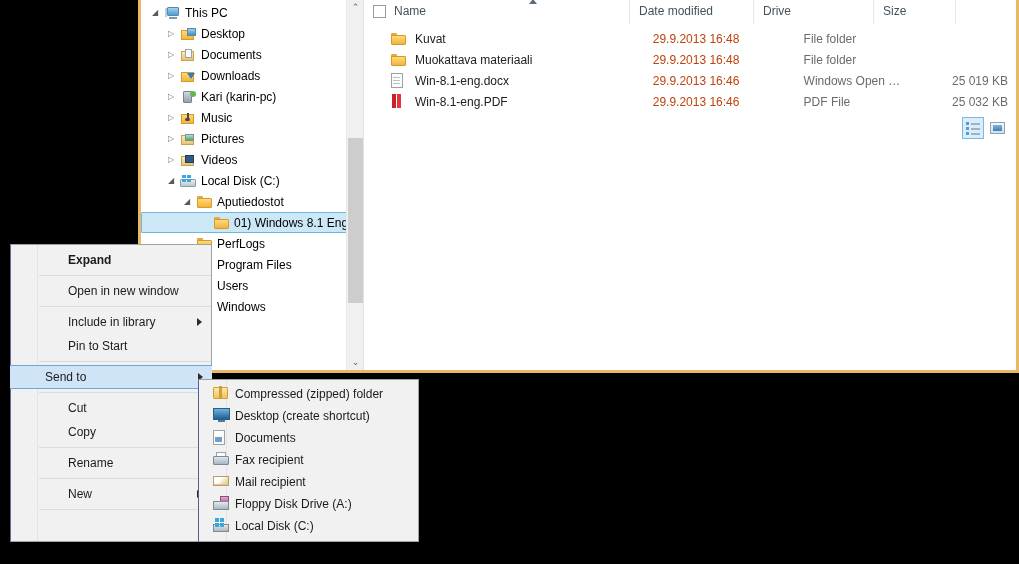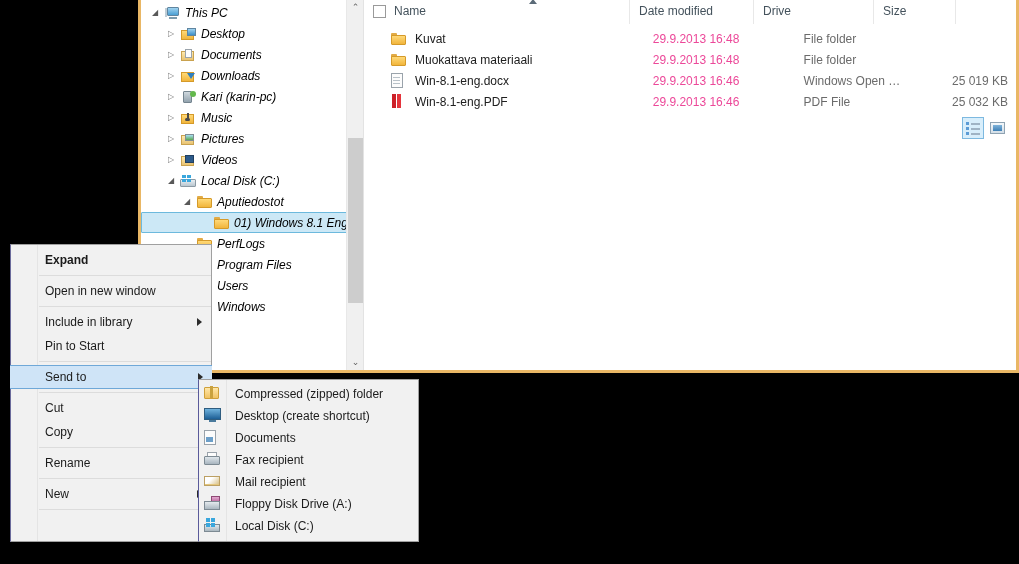--- a/index.html
+++ b/index.html
@@ -73,21 +73,21 @@
     color: #7a7a7a;
   }
   .tree-row .chev.open { color: #595959; }
   .tree-row .ticon {
     width: 18px;
     flex: 0 0 18px;
     display: flex;
     align-items: center;
     justify-content: center;
   }
-  .tree-row .tlabel { padding-left: 4px; font-style: italic; }
+  .tree-row .tlabel { padding-left: 4px; }
   .tree-row.selected {
     background: #cce8f6;
     border: 1px solid #6cb9dd;
     margin-right: 10px;
     border-radius: 1px;
   }
 
   
   .ic { display: inline-block; position: relative; }
   .ic-pc { width: 15px; height: 12px; }
@@ -236,21 +236,21 @@
     height: 21px;
     display: flex;
     align-items: center;
     font-size: 12px;
     color: #202020;
     gap: 39px;
   }
   .fr-name { width: 266px; display: flex; align-items: center; padding-left: 27px; }
   .fr-name .fic { width: 18px; flex: 0 0 18px; display: flex; align-items: center; }
   .fr-name .ftxt { padding-left: 6px; }
-  .fr-date { width: 124px; padding-left: 9px; color: #ec4899; }
+  .fr-date { width: 124px; padding-left: 9px; color: #c2410c; }
   .fr-type { width: 120px; padding-left: 9px; color: #6b6b6b;
      white-space: nowrap; overflow: hidden; text-overflow: ellipsis; }
   .fr-size { width: 82px; padding-right: 8px; text-align: right; color: #6b6b6b; }
 
   .ic-doc { width: 13px; height: 15px; position: relative; }
   .ic-doc .pg { position: absolute; left: 0; top: 0; width: 12px; height: 15px;
      background: #fcfcfc; border: 1px solid #9aa3ab;}
   .ic-doc .ln { position: absolute; left: 2px; width: 7px; height: 1px; background: #b9c2c9;}
   .ic-doc .ln:nth-child(2){top:4px;} .ic-doc .ln:nth-child(3){top:7px;} .ic-doc .ln:nth-child(4){top:10px;}
 
@@ -310,20 +310,21 @@
   }
   .ctx-item {
     position: relative;
     height: 24px;
     display: flex;
     align-items: center;
     padding-left: 34px;
     padding-right: 20px;
     z-index: 2;
     white-space: nowrap;
+    margin-left: 23px;
   }
   .ctx-item.bold { font-weight: bold; }
   .ctx-item.hl {
     background: #cfe4f7;
     border-top: 1px solid #6fa8d8;
     border-bottom: 1px solid #6fa8d8;
     margin-left: -1px;
     margin-right: -1px;
     padding-left: 35px;
   }
@@ -363,20 +364,21 @@
     background: #f1f1f1;
     border-right: 1px solid #e4e4e4;
   }
   .sub-item {
     position: relative;
     height: 22px;
     display: flex;
     align-items: center;
     z-index: 2;
     white-space: nowrap;
+    text-align: center;
   }
   .sub-item .sic {
     position: absolute;
     left: 5px; top: 50%;
     transform: translateY(-50%);
     width: 17px; height: 16px;
   }
   .sub-item .slabel { padding-left: 36px; }
 
   

